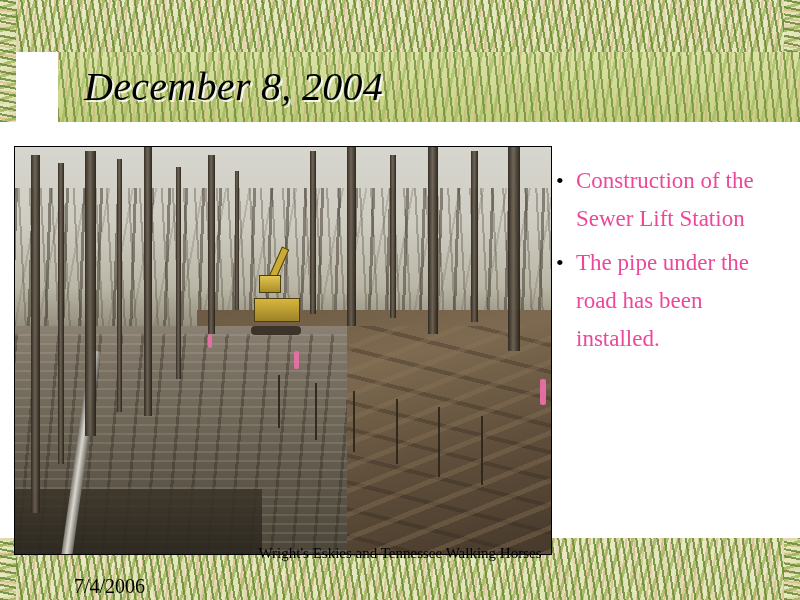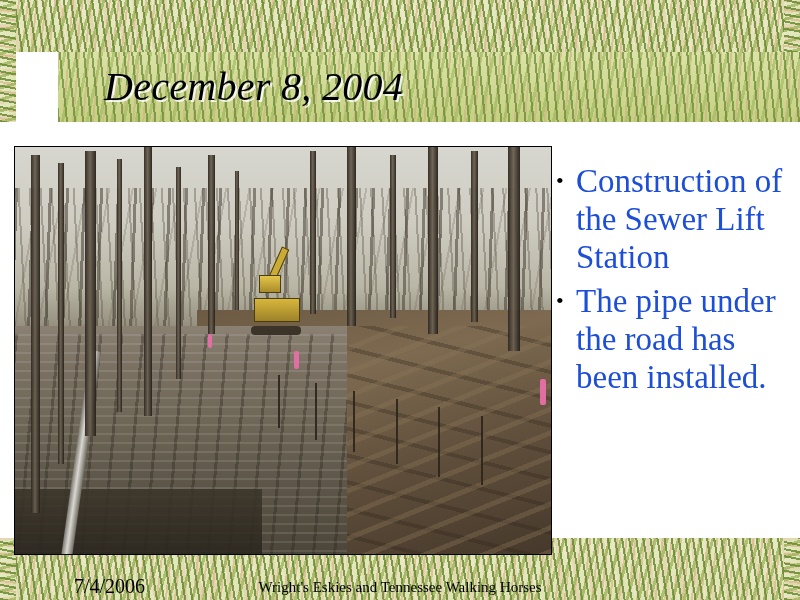--- a/index.html
+++ b/index.html
@@ -102,21 +102,20 @@
     left: 26px;
     top: 6px;
     font-family: "Liberation Serif", serif;
     font-style: italic;
     font-size: 40px;
     line-height: 58px;
     color: #000000;
     letter-spacing: 0.3px;
     text-shadow: 2px 2px 0 rgba(255,255,255,0.85);
     white-space: nowrap;
-    margin-left: 20px;
   }
 
   
   .body-area {
     position: absolute;
     left: 0;
     top: 122px;
     width: 800px;
     height: 416px;
     background: #ffffff;
@@ -283,23 +282,23 @@
     flex: 0 0 auto;
     width: 20px;
     font-size: 22px;
     line-height: 38px;
     color: #000000;
     text-align: left;
   }
   .bullet-text {
     flex: 1 1 auto;
     font-family: "Liberation Serif", serif;
-    font-size: 33px;
+    font-size: 23px;
     line-height: 38px;
-    color: #1d4ed8;
+    color: #ec4899;
   }
 
   
   .footer-band {
     position: absolute;
     left: 0;
     bottom: 0;
     width: 800px;
     height: 62px;
   }
@@ -307,21 +306,21 @@
     position: absolute;
     left: 74px;
     bottom: 2px;
     font-family: "Liberation Serif", serif;
     font-size: 20px;
     color: #000000;
   }
   .footer-center {
     position: absolute;
     left: 0;
-    bottom: 4px;
+    bottom: 38px;
     width: 800px;
     text-align: center;
     font-family: "Liberation Serif", serif;
     font-size: 15px;
     color: #000000;
   }
   .footer-page {
     position: absolute;
     right: 26px;
     bottom: 2px;

